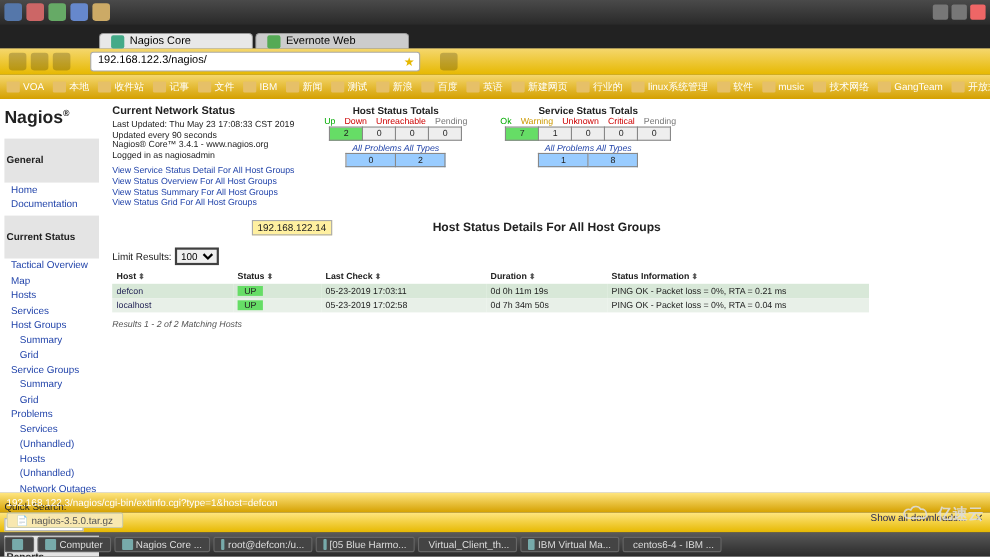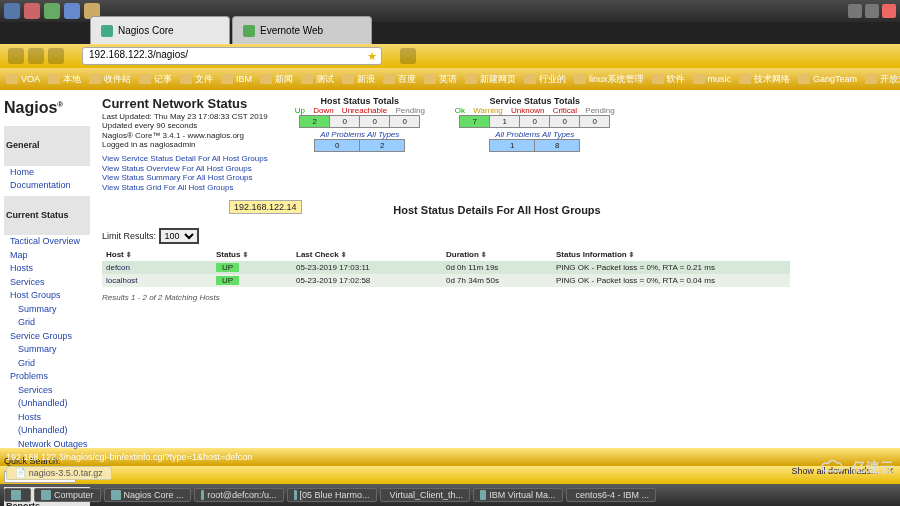--- a/index.html
+++ b/index.html
@@ -2,42 +2,42 @@
 <html><head>
 <meta charset="utf-8">
 <style>
 *{margin:0;padding:0;box-sizing:border-box;font-family:Arial,sans-serif}
 body{background:#444;width:900px;height:506px;overflow:hidden;position:relative}
 .top-panel{background:linear-gradient(#4a4a4a,#2a2a2a);height:22px;display:flex;align-items:center;padding:0 4px;color:#ddd;font-size:10px}
 .top-panel .app-ico{width:16px;height:16px;margin-right:4px;background:#5577aa;border-radius:3px}
 .top-panel .spacer{flex:1}
 .top-panel .tray-ico{width:14px;height:14px;margin-left:3px;background:#777;border-radius:2px}
 .browser-tabs{background:#222;height:22px;display:flex;align-items:flex-end;padding-left:90px}
-.browser-tab{height:28px;background:#ccc;border-radius:4px 4px 0 0;padding:3px 10px;font-size:10px;margin-right:2px;display:flex;align-items:center;min-width:140px;border:1px solid #999;border-bottom:none}
+.browser-tab{height:14px;background:#ccc;border-radius:4px 4px 0 0;padding:3px 10px;font-size:10px;margin-right:2px;display:flex;align-items:center;min-width:140px;border:1px solid #999;border-bottom:none}
 .browser-tab.active{background:#e8e8e8}
 .browser-tab .favicon{width:12px;height:12px;margin-right:5px;background:#4a8;border-radius:2px}
 .addr-bar{background:linear-gradient(#f5d76e,#e6b800);height:24px;display:flex;align-items:center;padding:0 6px}
 .addr-bar .nav-ico{width:16px;height:16px;margin:0 2px;background:rgba(0,0,0,.2);border-radius:3px}
 .addr-input{flex:0 0 300px;height:18px;background:#fff;border:1px solid #aaa;border-radius:3px;font-size:10px;padding:1px 20px 1px 6px;margin:0 16px;position:relative}
 .addr-star{position:absolute;right:4px;top:2px;color:#e6b800;font-size:11px}
 .bookmarks{background:linear-gradient(#f5d76e,#d4a000);height:22px;display:flex;padding:0 6px;font-size:9px;color:#fff;overflow:hidden}
 .bm-item{margin-right:8px;display:flex;align-items:center;white-space:nowrap}
 .bm-ico{width:12px;height:10px;background:#e6c068;border-radius:1px;margin-right:3px;display:inline-block}
 .bm-spacer{flex:1}
 .nagios-page{background:#fff;height:calc(506px - 22px - 22px - 24px - 22px - 18px - 22px - 18px);display:flex;font-size:10px;color:#222}
 .sidebar{width:94px;padding:6px 4px;font-size:9px;line-height:1.5}
 .sidebar .logo{font-family:Verdana,sans-serif;font-size:16px;font-weight:bold;margin-bottom:6px}
 .sidebar .sec-hd{font-weight:bold;background:#e4e4e4;padding:13px 2px;width:100%;font-size:9px;margin-top:3px}
 .sidebar a{color:#2244aa;text-decoration:none;display:block;padding-left:6px}
 .sidebar .sub{padding-left:14px}
 .sidebar input.qs{width:72px;font-size:9px;border:1px solid #aaa;margin-top:2px}
 .content{flex:1;padding:6px 8px;position:relative}
 .top-row{display:flex;gap:24px}
 .status-block{font-size:8px;line-height:1.2}
-.status-block .ttl{font-weight:bold;font-size:13px}
+.status-block .ttl{font-weight:bold;font-size:10px}
 .nv-links a{color:#2244aa;font-size:8px;display:block}
 .totals-hdr{text-align:center;font-weight:bold;font-size:9px}
 .totals-sub{text-align:center;font-size:8px}
 .totals-sub span{margin:0 3px}
 .totals-sub .up{color:#0a0}
 .totals-sub .down{color:#c00}
 .totals-sub .unr{color:#c00}
 .totals-sub .pend{color:#777}
 .totals-sub .ok{color:#0a0}
 .totals-sub .warn{color:#c90}

